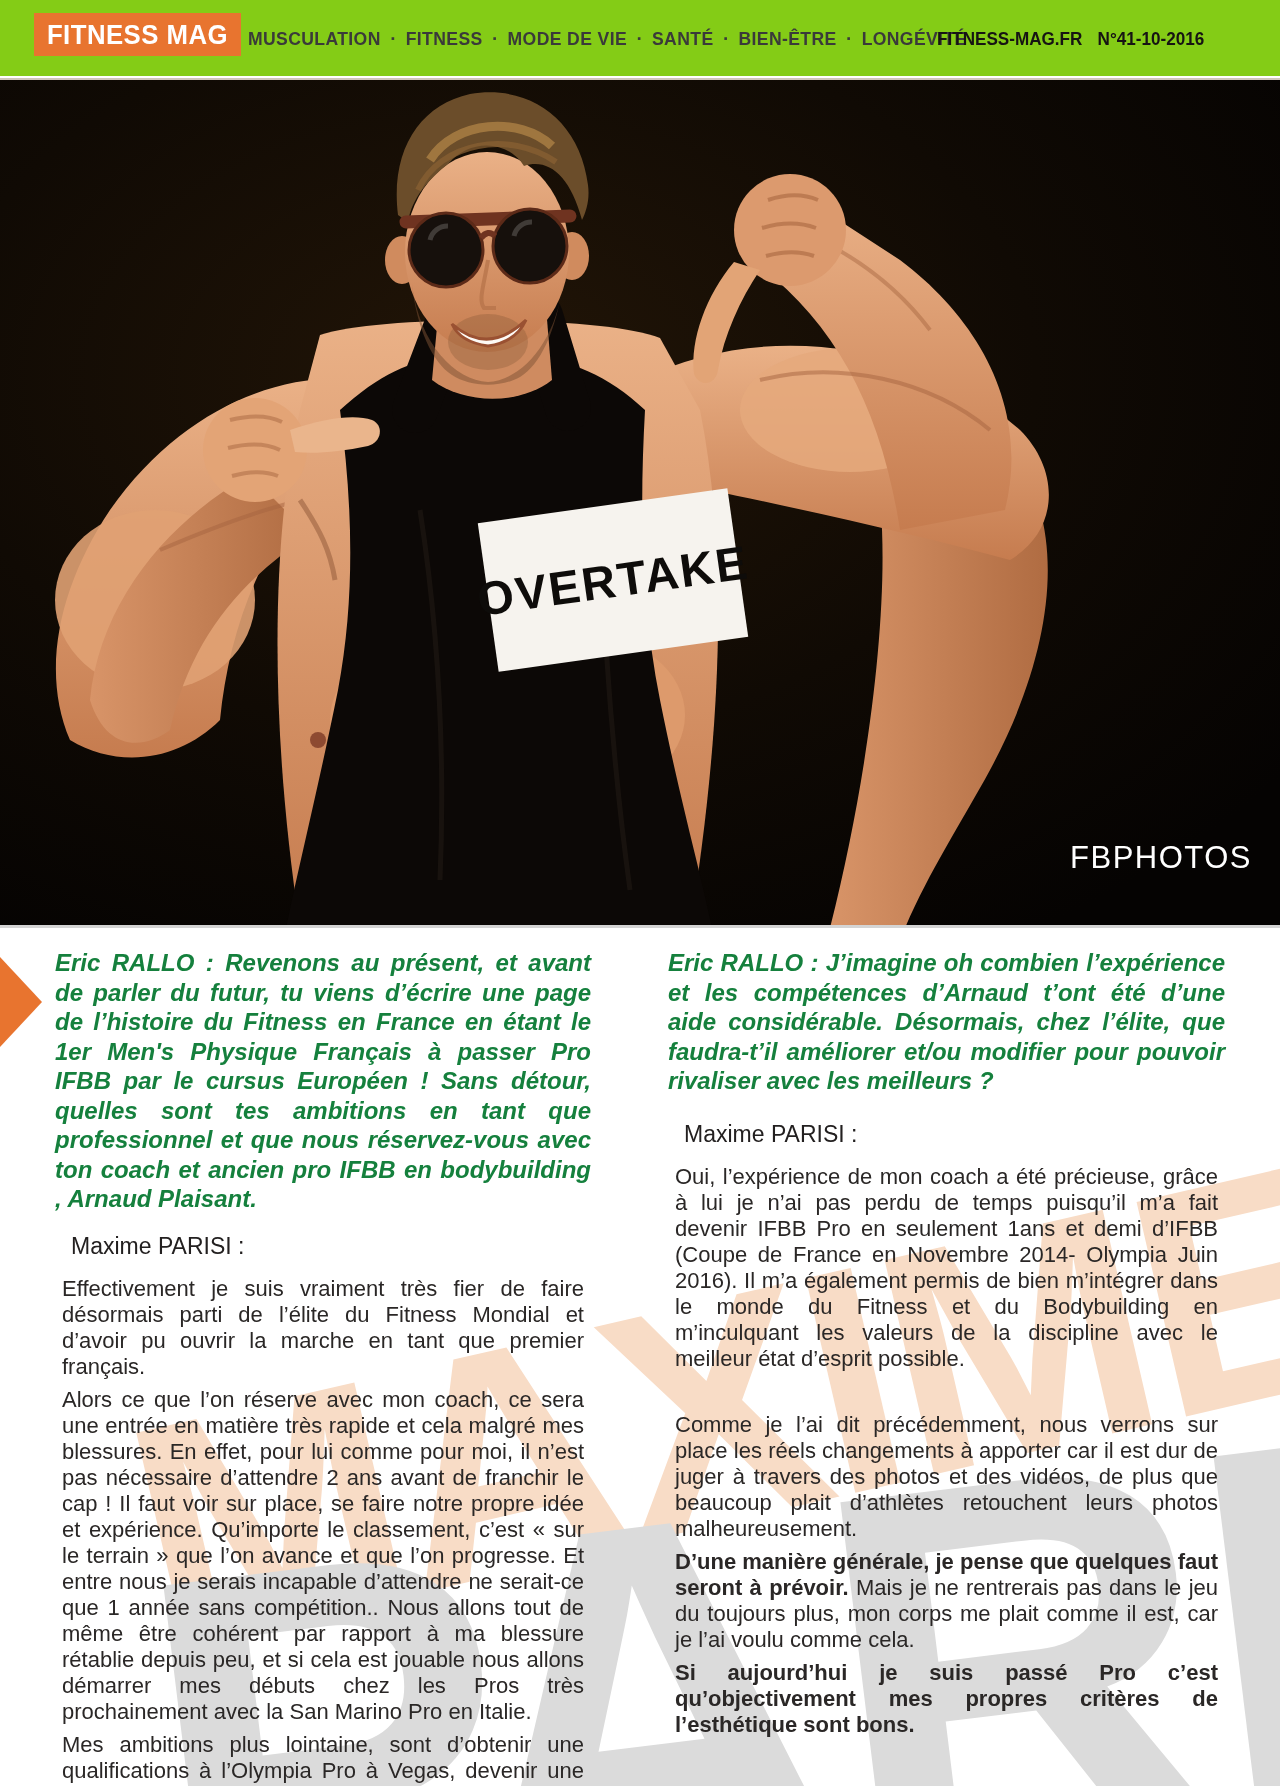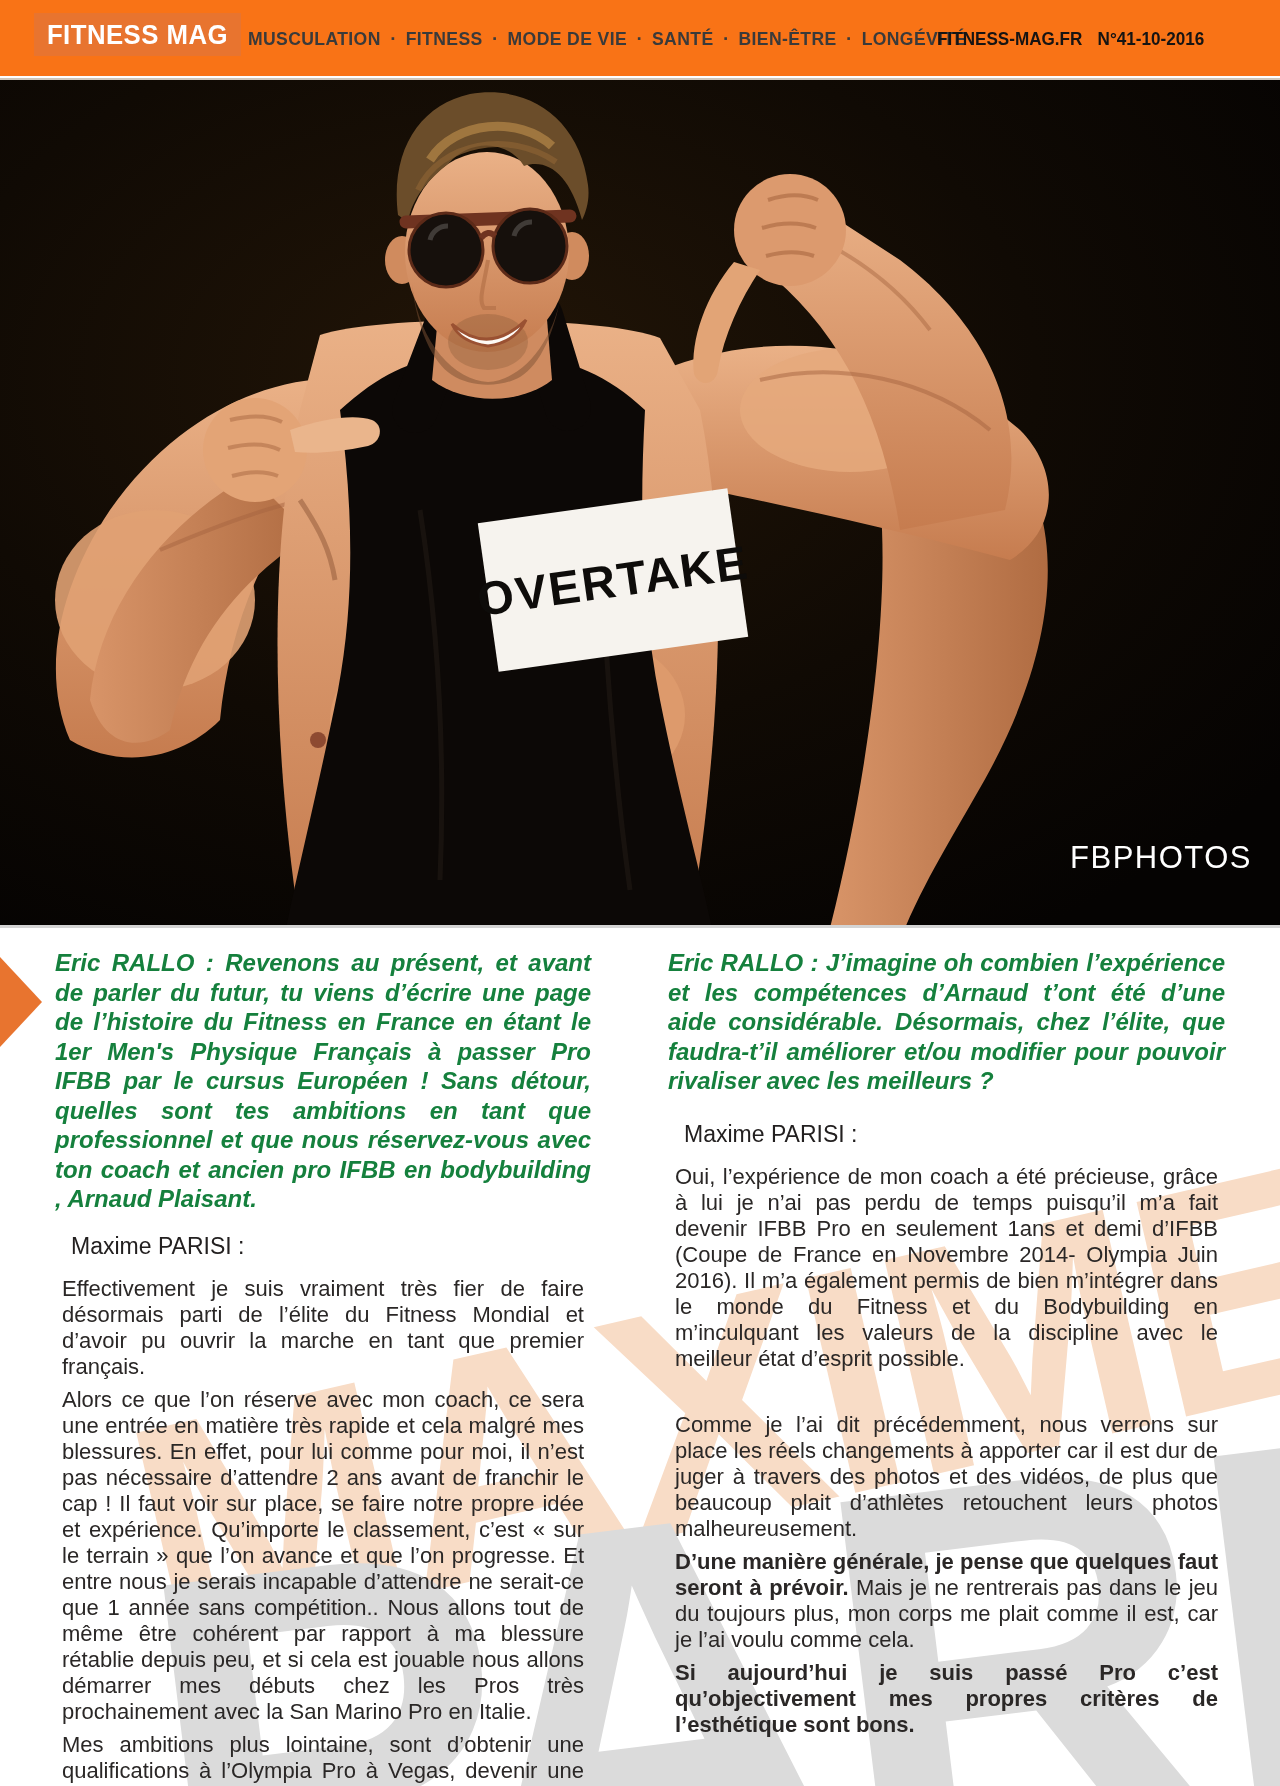--- a/index.html
+++ b/index.html
@@ -1,21 +1,21 @@
 <!DOCTYPE html>
 <html><head>
 <meta charset="utf-8">
 <style>
   html,body { margin:0; padding:0; background:#ffffff; }
   #page {
     position:relative; width:1280px; height:1786px; overflow:hidden;
     background:#ffffff; font-family:"Liberation Sans", sans-serif;
   }
   
-  .header { position:absolute; top:0; left:0; width:1280px; height:76px; background:#f97316; z-index:6;text-align:center; }
+  .header { position:absolute; top:0; left:0; width:1280px; height:76px; background:#84cc16; z-index:6;text-align:center; }
   .logo {
     position:absolute; left:34px; top:13px; background:#e8742f; color:#fff;
     font-weight:bold; font-size:28px; line-height:28px; padding:8px 14px 7px;
     transform:scaleX(.92); transform-origin:left center; letter-spacing:0.5px;
   }
   .nav { position:absolute; left:248px; top:28px; font-size:18.5px; font-weight:bold;
          color:#3a3a3a; white-space:nowrap; transform:scaleX(.95); transform-origin:left center; letter-spacing:.4px; }
   .nav .bullet { font-size:11px; vertical-align:3px; margin:0 11px; color:#3a3a3a; }
   .issue-info { position:absolute; right:76px; top:29px; font-size:18px; font-weight:bold; color:#161413;
                 white-space:nowrap; transform:scaleX(.95); transform-origin:right center; }

